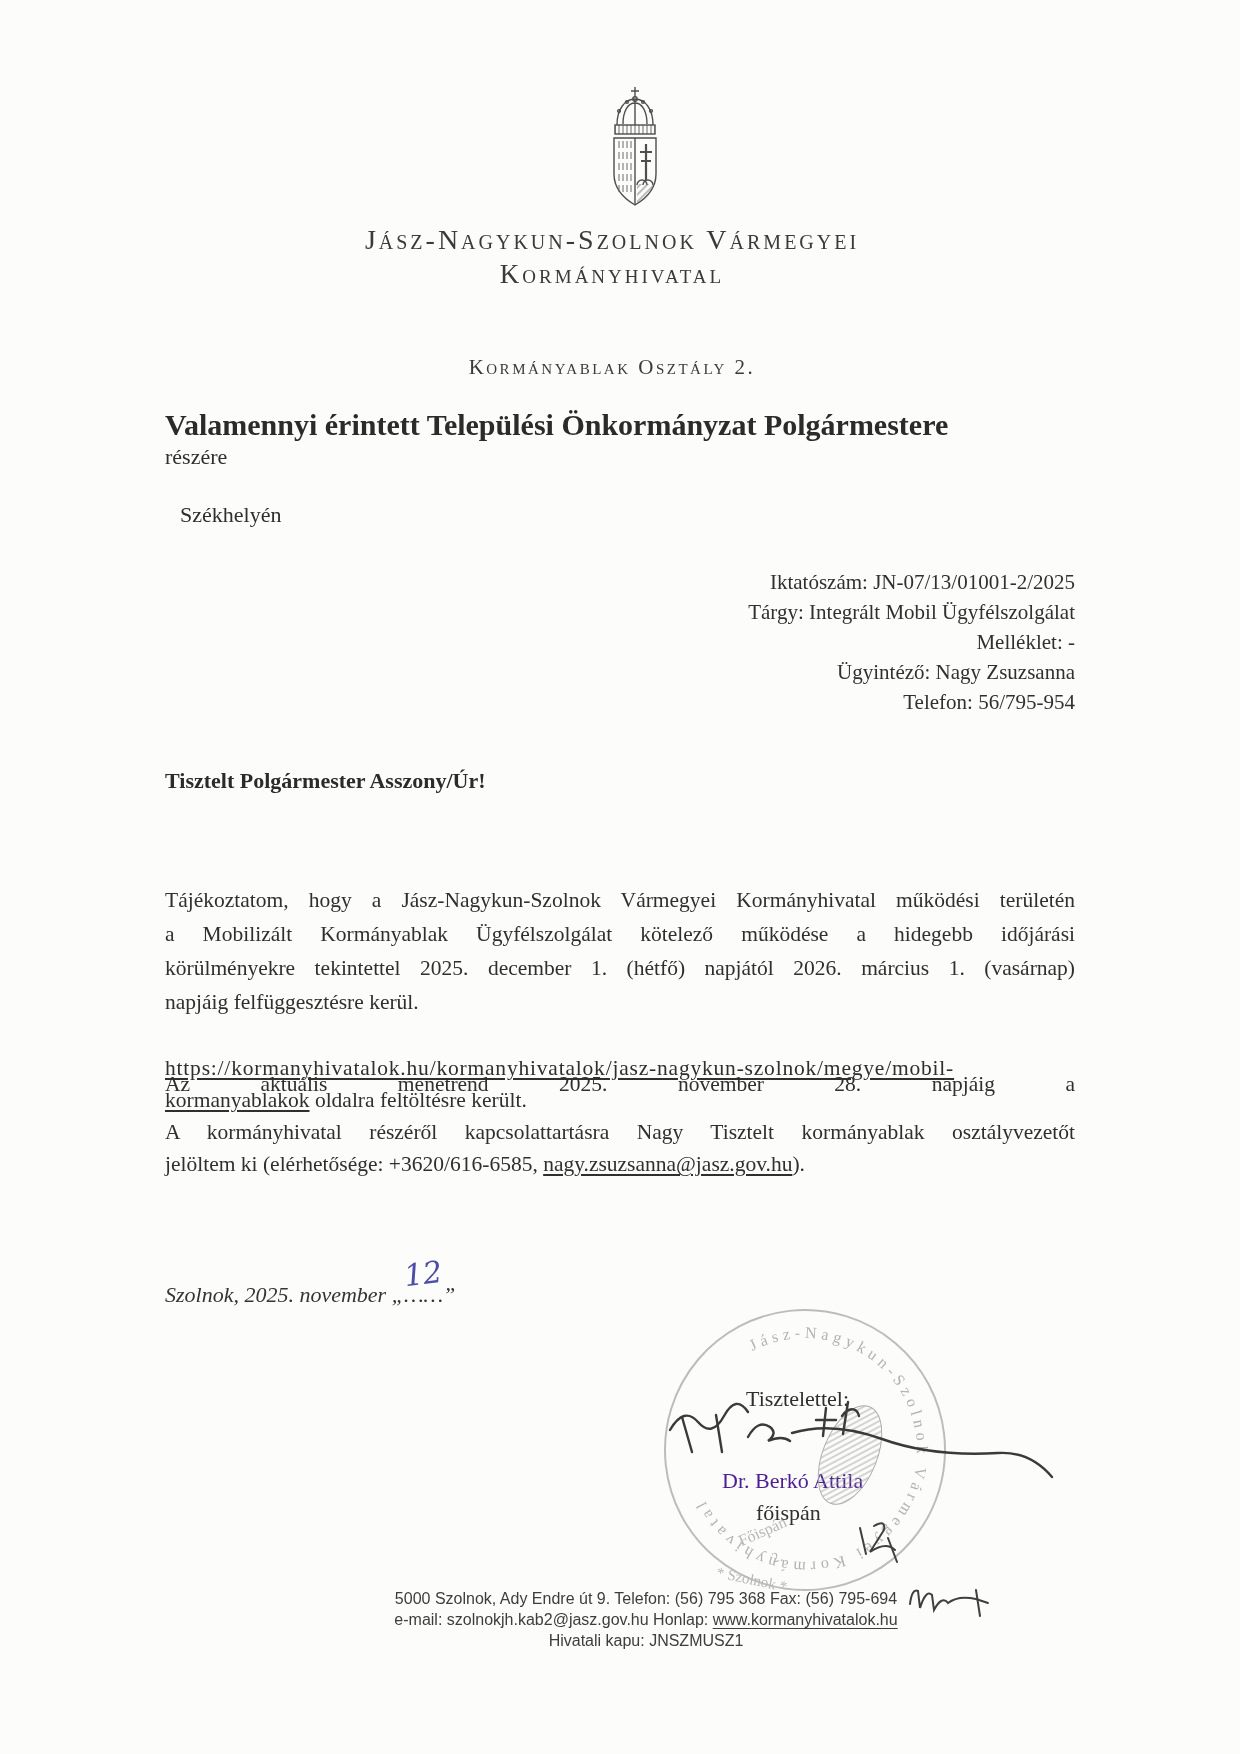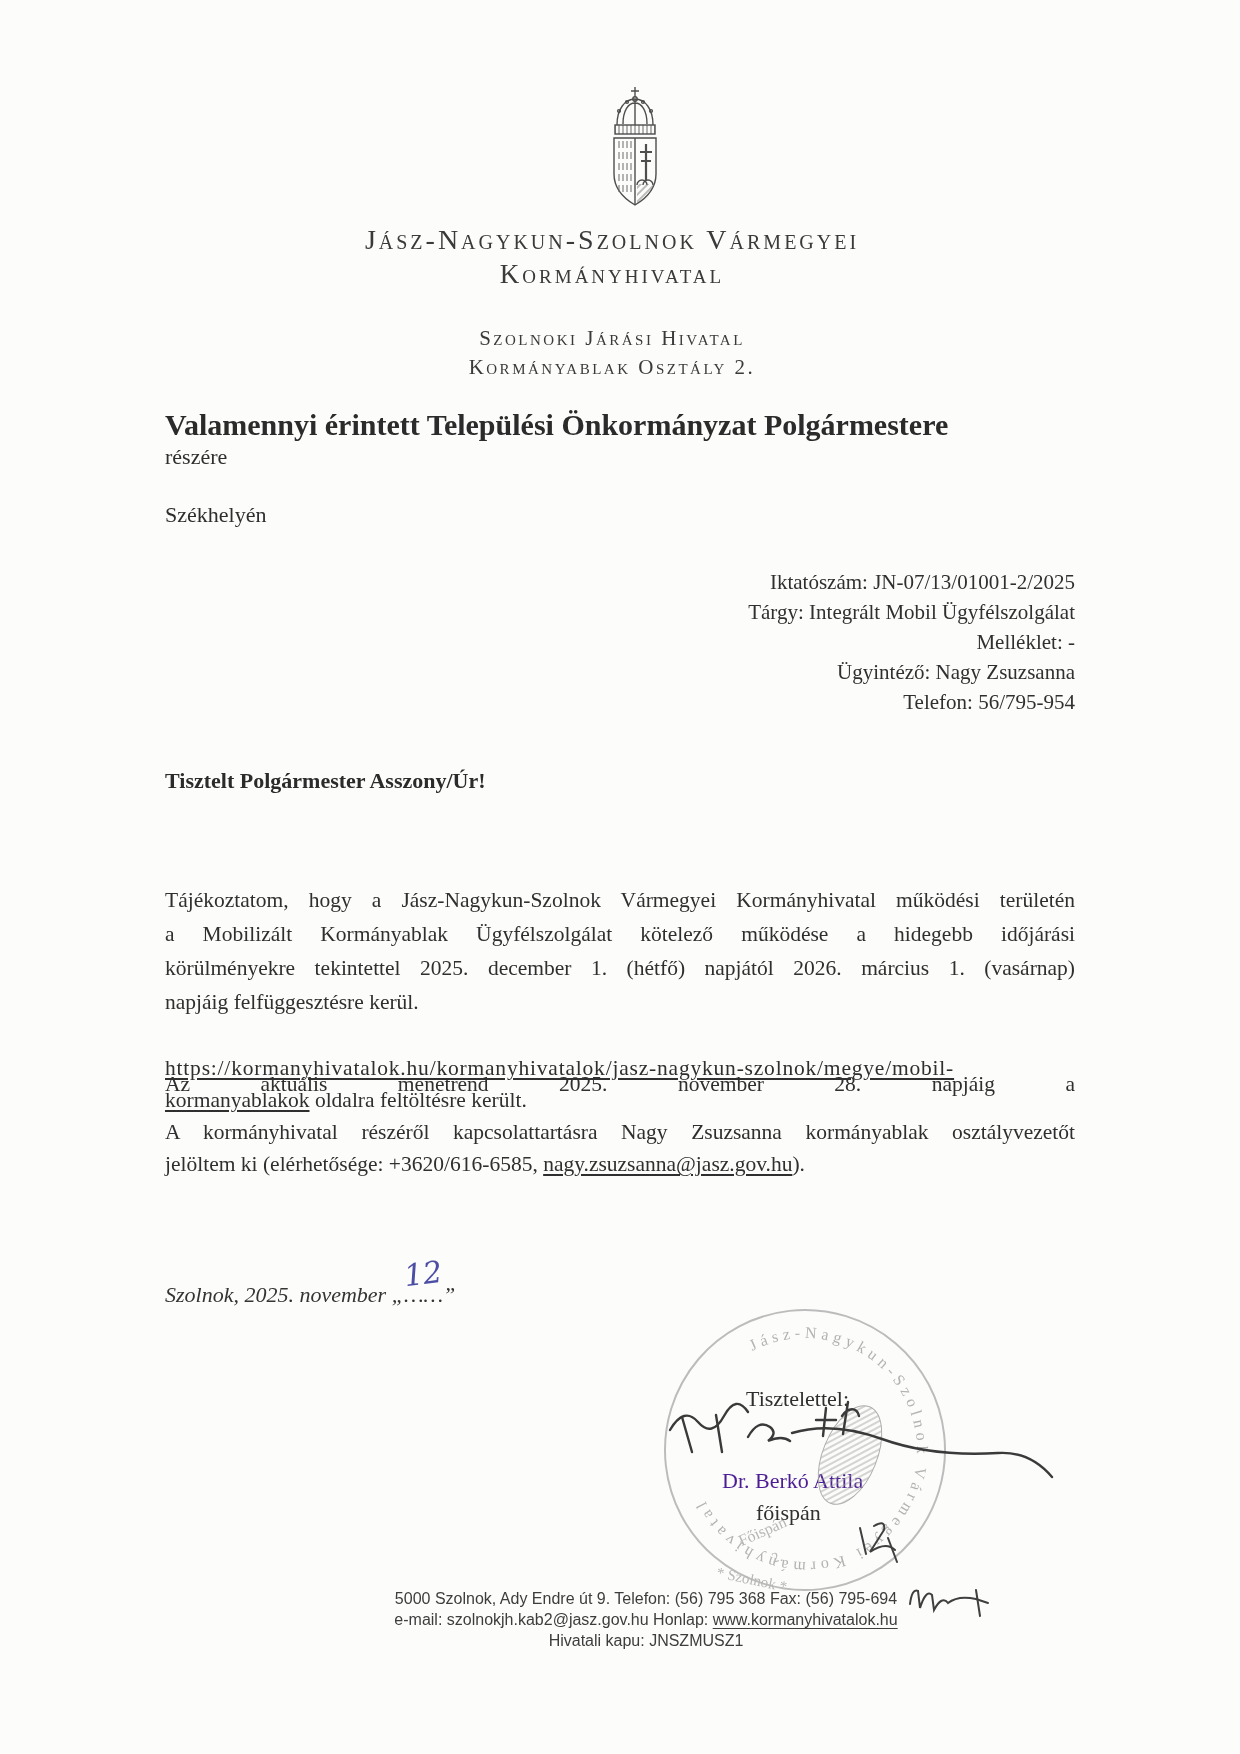--- a/index.html
+++ b/index.html
@@ -10,21 +10,21 @@
   }
   .abs{position:absolute;}
   .centered{left:0;right:16px;text-align:center;}
   .smallcaps{font-variant:small-caps;color:#3a3a3a;white-space:nowrap;}
   .org1{top:224px;font-size:28px;letter-spacing:3px;}
   .org2{top:259px;font-size:27px;letter-spacing:3px;}
   .dept1{top:326px;font-size:21px;letter-spacing:2.5px;}
   .dept2{top:355px;font-size:21px;letter-spacing:2.5px;}
   .recip1{top:408px;left:165px;font-size:30px;font-weight:bold;color:#2b2b2b;}
   .recip2{top:444px;left:165px;font-size:22px;}
-  .recip3{top:502px;left:165px;font-size:22px;}
+  .recip3{top:502px;left:180px;font-size:22px;}
   .refline{right:165px;text-align:left;font-size:21px;color:#303030;}
   .salutation{top:768px;left:165px;font-size:22px;font-weight:bold;color:#2b2b2b;}
   .bodyline{left:165px;width:910px;font-size:21.5px;color:#2f2f2f;}
   .jl{text-align:justify;text-align-last:justify;}
   .u{text-decoration:underline;text-underline-offset:3px;}
   .dateline{top:1282px;left:165px;font-size:22px;font-style:italic;color:#343434;white-space:nowrap;}
   .hand12{
     top:1256px;left:404px;font-size:30px;font-style:italic;
     font-family:"DejaVu Serif",serif;color:#4c4ea4;transform:rotate(-7deg);
   }
@@ -70,21 +70,20 @@
       <rect x="18" y="90" width="17" height="7" fill="url(#hv)" stroke="none"></rect>
       <rect x="18" y="101" width="16" height="7" fill="url(#hv)" stroke="none"></rect>
       <path d="M48,60 v36 M42,68 h12 M43,77 h10" stroke-width="2.2"></path>
       <path d="M39,101 a5,5 0 0 1 10,0 M45,101 a5,5 0 0 1 10,0"></path>
       <path d="M39,100 h17 c-2,10 -8,16 -17,21 z" fill="url(#hd)" stroke="none"></path>
     </g>
   </svg>
 
   <div class="abs centered smallcaps org1">Jász-Nagykun-Szolnok Vármegyei</div>
   <div class="abs centered smallcaps org2">Kormányhivatal</div>
-  <div class="abs centered smallcaps dept1">Szolnoki Járási Hivatal</div>
   <div class="abs centered smallcaps dept2">Kormányablak Osztály 2.</div>
 
   <div class="abs recip1">Valamennyi érintett Települési Önkormányzat Polgármestere</div>
   <div class="abs recip2">részére</div>
   <div class="abs recip3">Székhelyén</div>
 
   <div class="abs refline" style="top:570px;">Iktatószám: JN-07/13/01001-2/2025</div>
   <div class="abs refline" style="top:600px;">Tárgy: Integrált Mobil Ügyfélszolgálat</div>
   <div class="abs refline" style="top:630px;">Melléklet: -</div>
   <div class="abs refline" style="top:660px;">Ügyintéző: Nagy Zsuzsanna</div>
@@ -92,21 +91,21 @@
 
   <div class="abs salutation">Tisztelt Polgármester Asszony/Úr!</div>
 
   <div class="abs bodyline jl" style="top:888px;">Tájékoztatom, hogy a Jász-Nagykun-Szolnok Vármegyei Kormányhivatal működési területén</div>
   <div class="abs bodyline jl" style="top:922px;">a Mobilizált Kormányablak Ügyfélszolgálat kötelező működése a hidegebb időjárási</div>
   <div class="abs bodyline jl" style="top:956px;">körülményekre tekintettel 2025. december 1. (hétfő) napjától 2026. március 1. (vasárnap)</div>
   <div class="abs bodyline" style="top:990px;">napjáig felfüggesztésre kerül.</div>
   <div class="abs bodyline jl" style="top:1072px;">Az aktuális menetrend 2025. november 28. napjáig a</div>
   <div class="abs bodyline" style="top:1056px;letter-spacing:0.8px;"><span class="u">https://kormanyhivatalok.hu/kormanyhivatalok/jasz-nagykun-szolnok/megye/mobil-</span></div>
   <div class="abs bodyline" style="top:1088px;"><span class="u">kormanyablakok</span><span> oldalra feltöltésre került.</span></div>
-  <div class="abs bodyline jl" style="top:1120px;">A kormányhivatal részéről kapcsolattartásra Nagy Zsuzsanna kormányablak osztályvezetőt</div>
+  <div class="abs bodyline jl" style="top:1120px;">A kormányhivatal részéről kapcsolattartásra Nagy Tisztelt kormányablak osztályvezetőt</div>
   <div class="abs bodyline" style="top:1152px;"><span>jelöltem ki (elérhetősége: +3620/616-6585, </span><span class="u">nagy.zsuzsanna@jasz.gov.hu</span><span>).</span></div>
 
   <div class="abs dateline"><span>Szolnok, 2025. november </span><span>„……”</span></div>
   <div class="abs hand12">12</div>
 
   <div class="abs closing">Tisztelettel:</div>
   <div class="abs signame">Dr. Berkó Attila</div>
   <div class="abs sigtitle">főispán</div>
 
   <svg class="abs inklayer" style="left:620px;top:1290px;" width="460" height="360" viewBox="0 0 460 360">

